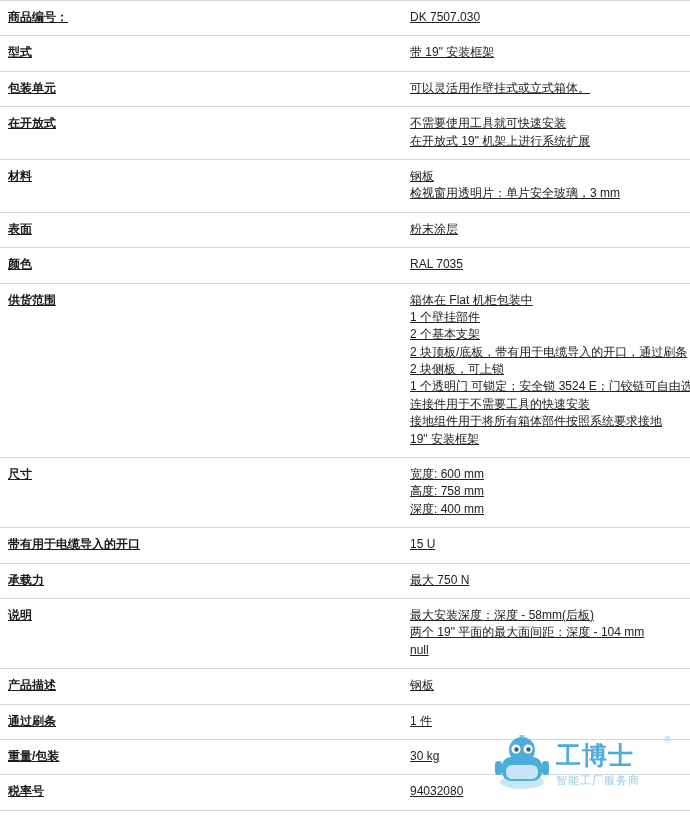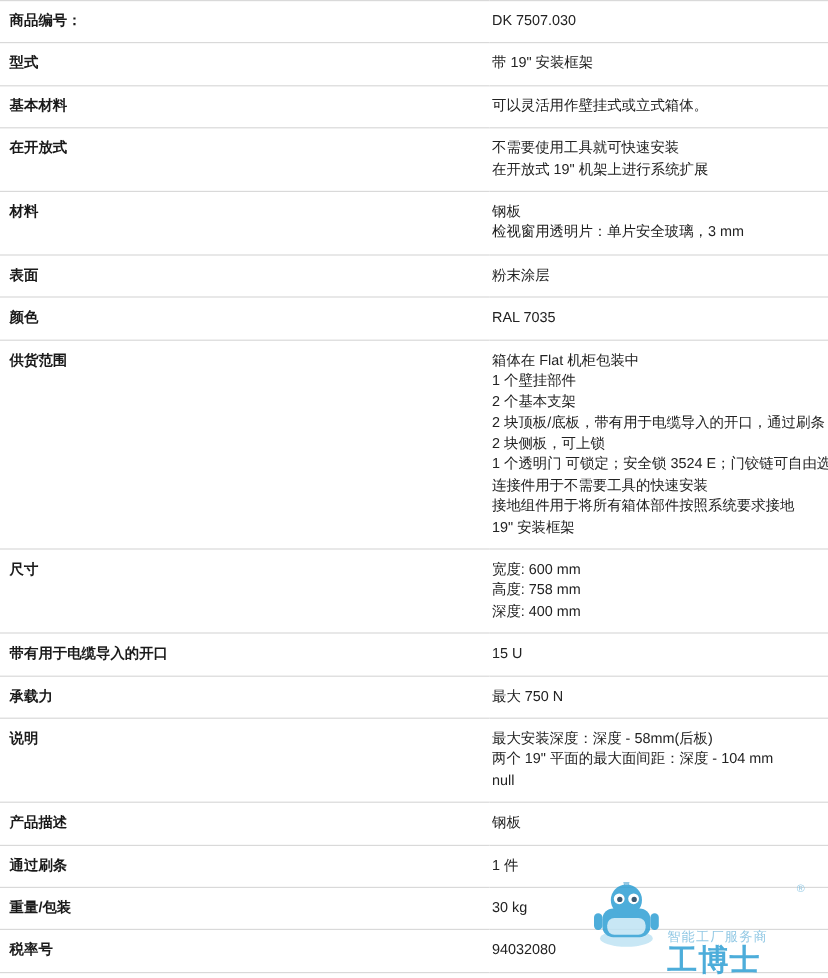--- a/index.html
+++ b/index.html
@@ -24,20 +24,21 @@
   .spec-table tr {
     border-bottom: 1px solid #d9d9d9;
   }
   .spec-table tr:first-child {
     border-top: 1px solid #d9d9d9;
   }
   .spec-table td {
     vertical-align: top;
     padding: 8px 6px 9px 6px;
     line-height: 1.45;
+    text-decoration: underline;
   }
   td.label {
     width: 394px;
     padding-left: 8px;
     font-weight: bold;
     color: #1a1a1a;
   }
   td.value {
     width: 296px;
     padding-left: 2px;
@@ -65,21 +66,20 @@
     height: 56px;
   }
   .wm-text {
     position: absolute;
     left: 64px;
     top: 6px;
     font-size: 25px;
     font-weight: bold;
     color: #2e9fd4;
     letter-spacing: 1px;
-    margin-top: 44px;
   }
   .wm-sub {
     position: absolute;
     left: 64px;
     top: 40px;
     font-size: 11px;
     color: #7fbfe0;
     letter-spacing: 1px;
   }
   .wm-reg {
@@ -101,21 +101,21 @@
           <div>DK 7507.030</div>
         </td>
       </tr>
       <tr>
         <td class="label">型式</td>
         <td class="value">
           <div>带 19" 安装框架</div>
         </td>
       </tr>
       <tr>
-        <td class="label">基本材料</td>
+        <td class="label">包装单元</td>
         <td class="value">
           <div>可以灵活用作壁挂式或立式箱体。</div>
         </td>
       </tr>
       <tr>
         <td class="label">在开放式</td>
         <td class="value">
           <div>不需要使用工具就可快速安装
 在开放式 19" 机架上进行系统扩展</div>
         </td>

